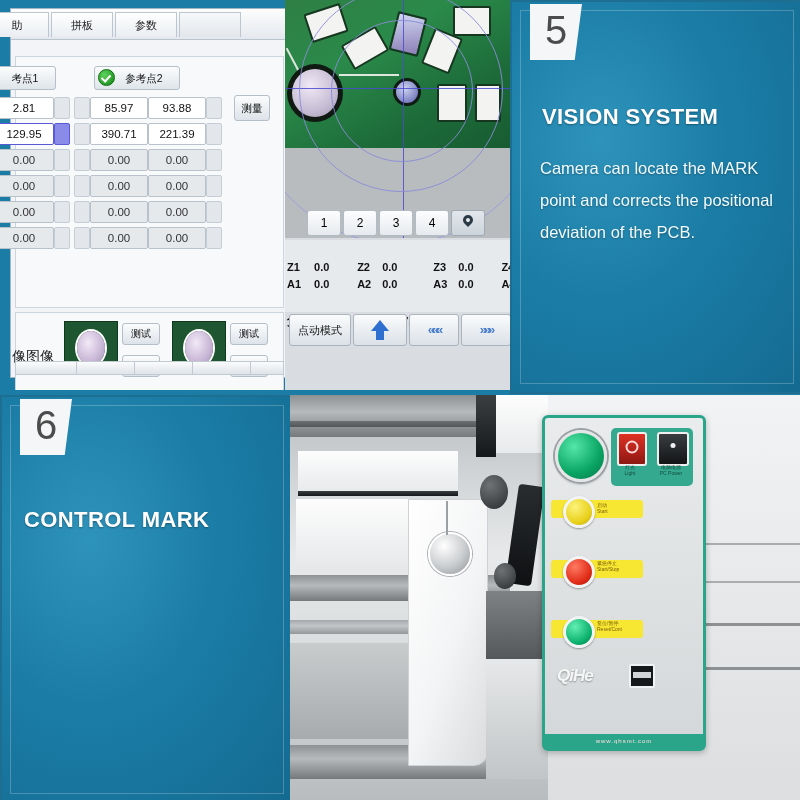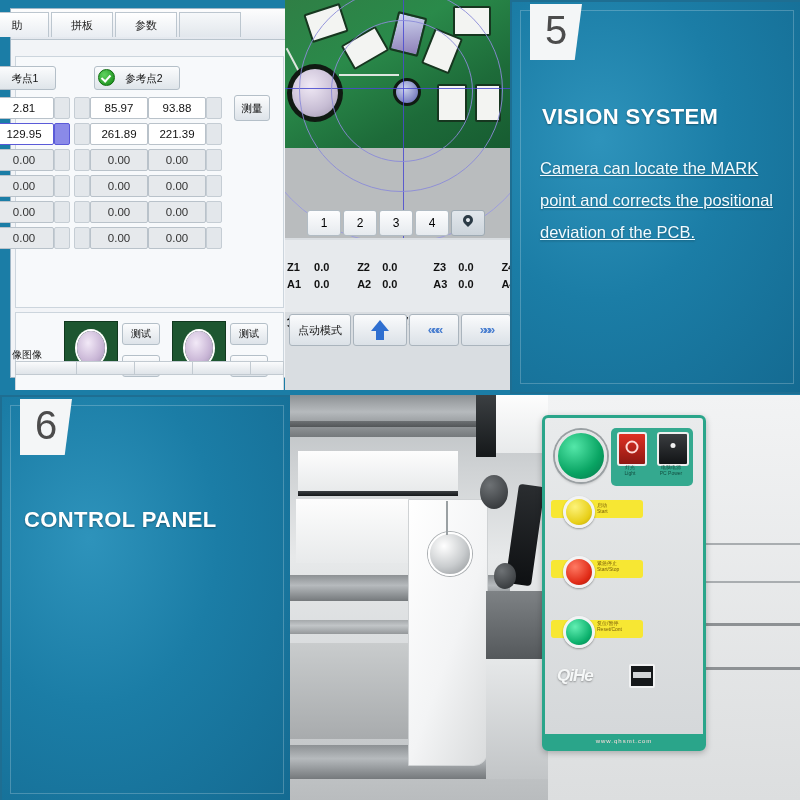--- a/index.html
+++ b/index.html
@@ -47,21 +47,21 @@
 
   .cell{position:absolute;height:20px;line-height:20px;font-size:11.5px;text-align:center;
         border:1px solid #b9c2ca;border-radius:2px;color:#111;}
   .cell.white{background:#ffffff;}
   .cell.grey{background:#e6e9ec;color:#333;}
   .cell.sel{background:#ffffff;border-color:#5a5ad8;}
   .stub{position:absolute;height:20px;border:1px solid #c5cdd4;background:#e3e7eb;border-radius:2px;}
   .measbtn{position:absolute;height:24px;line-height:24px;width:34px;font-size:10.5px;text-align:center;
       background:linear-gradient(#fbfcfd,#dde3e9);border:1px solid #b4bfc8;border-radius:3px;}
 
-  .imglbl{position:absolute;left:-4px;font-size:10px;color:#222;}
+  .imglbl{position:absolute;left:-4px;font-size:14px;color:#222;}
   .thumb{position:absolute;width:52px;height:52px;background:#1d5630;border:1px solid #10381e;}
   .thumb::after{content:"";position:absolute;left:12px;top:9px;width:28px;height:34px;border-radius:50%;
       background:radial-gradient(ellipse at 40% 35%,#f2e9f7,#c9b6d6 60%,#9d8fb0);
       box-shadow:0 0 0 2px #ffffff;}
   .minibtn{position:absolute;width:36px;height:20px;line-height:20px;font-size:10px;text-align:center;
       background:linear-gradient(#fbfcfd,#dde3e9);border:1px solid #b4bfc8;border-radius:3px;}
   .botbar{position:absolute;left:4px;right:4px;bottom:2px;height:12px;
       background:linear-gradient(#fafbfc,#dfe4e9);border:1px solid #c2cad1;}
   .botbar i{position:absolute;top:0;bottom:0;width:1px;background:#c2cad1;}
 
@@ -108,21 +108,21 @@
       box-shadow:0 1px 3px rgba(0,0,0,.35);}
   .badge.t5{left:18px;top:2px;width:52px;height:56px;clip-path:polygon(0 0,100% 0,86% 100%,0 100%);}
   .badge.t6{left:18px;top:2px;width:52px;height:56px;clip-path:polygon(0 0,100% 0,86% 100%,0 100%);}
   .ptitle{position:absolute;color:#ffffff;font-size:22px;font-weight:bold;letter-spacing:.4px;
       text-shadow:0 1px 2px rgba(0,0,0,.35);}
   .pbody{position:absolute;color:#f2fbff;font-size:16.5px;line-height:32px;
       text-shadow:0 1px 2px rgba(0,0,0,.3);}
 
   #p5{left:510px;top:0;width:290px;height:390px;}
   #p5 .ptitle{left:30px;top:102px;}
-  #p5 .pbody{left:28px;top:150px;right:16px;text-decoration:underline;}
+  #p5 .pbody{left:28px;top:150px;right:16px;}
   #p6{left:0;top:395px;width:290px;height:405px;}
   #p6 .ptitle{left:22px;top:110px;}
   #p6 .pbody{left:22px;top:158px;right:14px;}
 
   
   #machine{left:290px;top:395px;width:510px;height:405px;background:#c9ccce;}
   .mach-bg{position:absolute;left:0;top:0;right:0;bottom:0;
      background:linear-gradient(180deg,#b7bbbe 0%,#cfd2d4 18%,#e7e9ea 40%,#d5d8da 70%,#b9bcbe 100%);}
   .rail{position:absolute;background:linear-gradient(180deg,#8d9194,#b6babd 40%,#75797c);}
   .whiteslab{position:absolute;background:linear-gradient(180deg,#fdfdfd,#e8eaeb);}
@@ -210,21 +210,21 @@
           <div class="stub" style="left:38px;top:170px;width:14px;"></div>
 
           <div class="stub" style="left:58px;top:40px;width:14px;"></div>
           <div class="stub" style="left:58px;top:66px;width:14px;"></div>
           <div class="stub" style="left:58px;top:92px;width:14px;"></div>
           <div class="stub" style="left:58px;top:118px;width:14px;"></div>
           <div class="stub" style="left:58px;top:144px;width:14px;"></div>
           <div class="stub" style="left:58px;top:170px;width:14px;"></div>
 
           <div class="cell white" style="left:74px;top:40px;width:56px;">85.97</div>
-          <div class="cell white" style="left:74px;top:66px;width:56px;">261.89</div>
+          <div class="cell white" style="left:74px;top:66px;width:56px;">390.71</div>
           <div class="cell grey" style="left:74px;top:92px;width:56px;">0.00</div>
           <div class="cell grey" style="left:74px;top:118px;width:56px;">0.00</div>
           <div class="cell grey" style="left:74px;top:144px;width:56px;">0.00</div>
           <div class="cell grey" style="left:74px;top:170px;width:56px;">0.00</div>
 
           <div class="cell white" style="left:132px;top:40px;width:56px;">93.88</div>
           <div class="cell white" style="left:132px;top:66px;width:56px;">221.39</div>
           <div class="cell grey" style="left:132px;top:92px;width:56px;">0.00</div>
           <div class="cell grey" style="left:132px;top:118px;width:56px;">0.00</div>
           <div class="cell grey" style="left:132px;top:144px;width:56px;">0.00</div>
@@ -339,21 +339,21 @@
   <div class="panel bluepanel" id="p5">
     <div class="inner"></div>
     <div class="badge t5">5</div>
     <div class="ptitle">VISION SYSTEM</div>
     <div class="pbody">Camera can locate the MARK point and corrects the positional deviation of the PCB.</div>
   </div>
 
   <div class="panel bluepanel" id="p6">
     <div class="inner"></div>
     <div class="badge t6">6</div>
-    <div class="ptitle">CONTROL PANEL</div>
+    <div class="ptitle">CONTROL MARK</div>
   </div>
 
   <div class="panel" id="machine">
     <div class="mach-bg"></div>
 
     <div class="rail" style="left:0;top:0;width:250px;height:42px;"></div>
     <div class="darkstrip" style="left:0;top:26px;width:250px;height:6px;opacity:.5;"></div>
     <div class="whiteslab" style="left:8px;top:56px;width:160px;height:40px;"></div>
     <div class="darkstrip" style="left:8px;top:96px;width:160px;height:5px;"></div>
     <div class="whiteslab" style="left:6px;top:104px;width:160px;height:64px;"></div>

